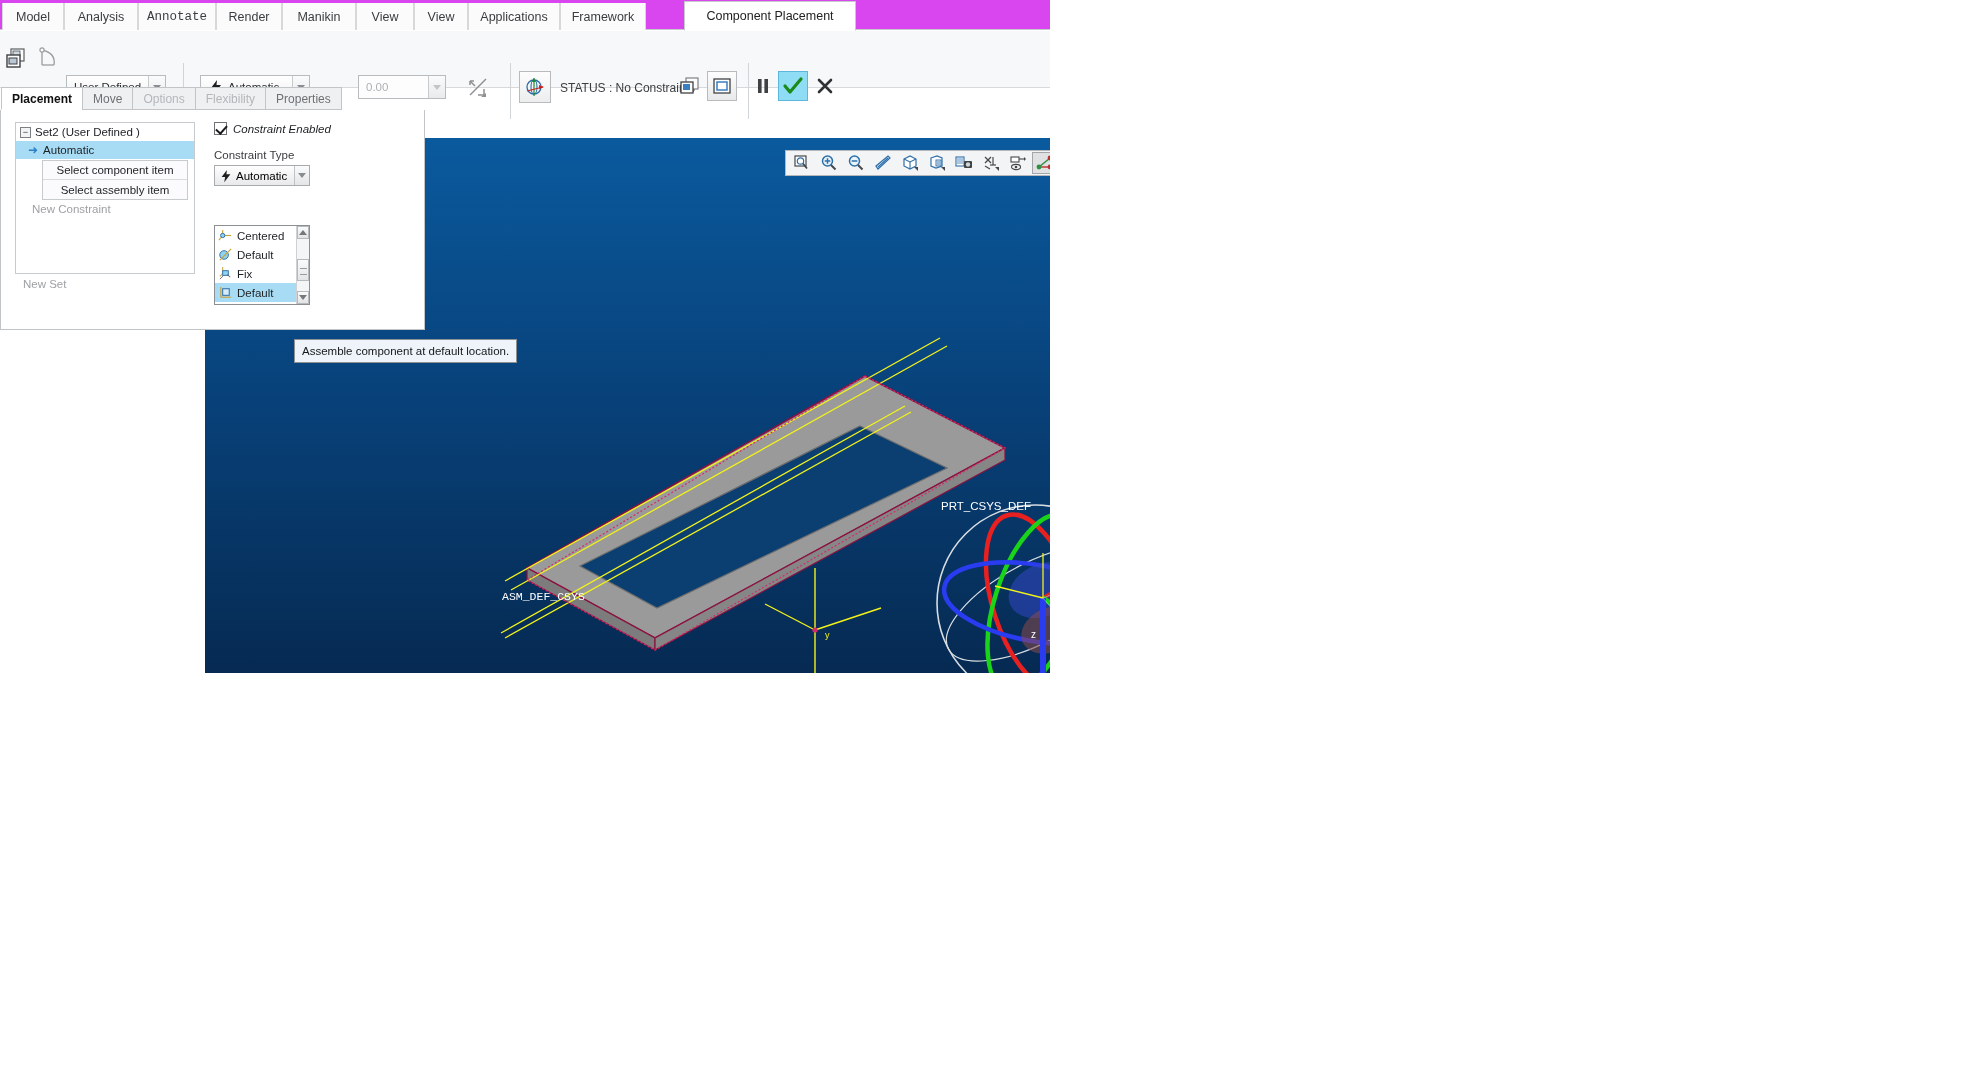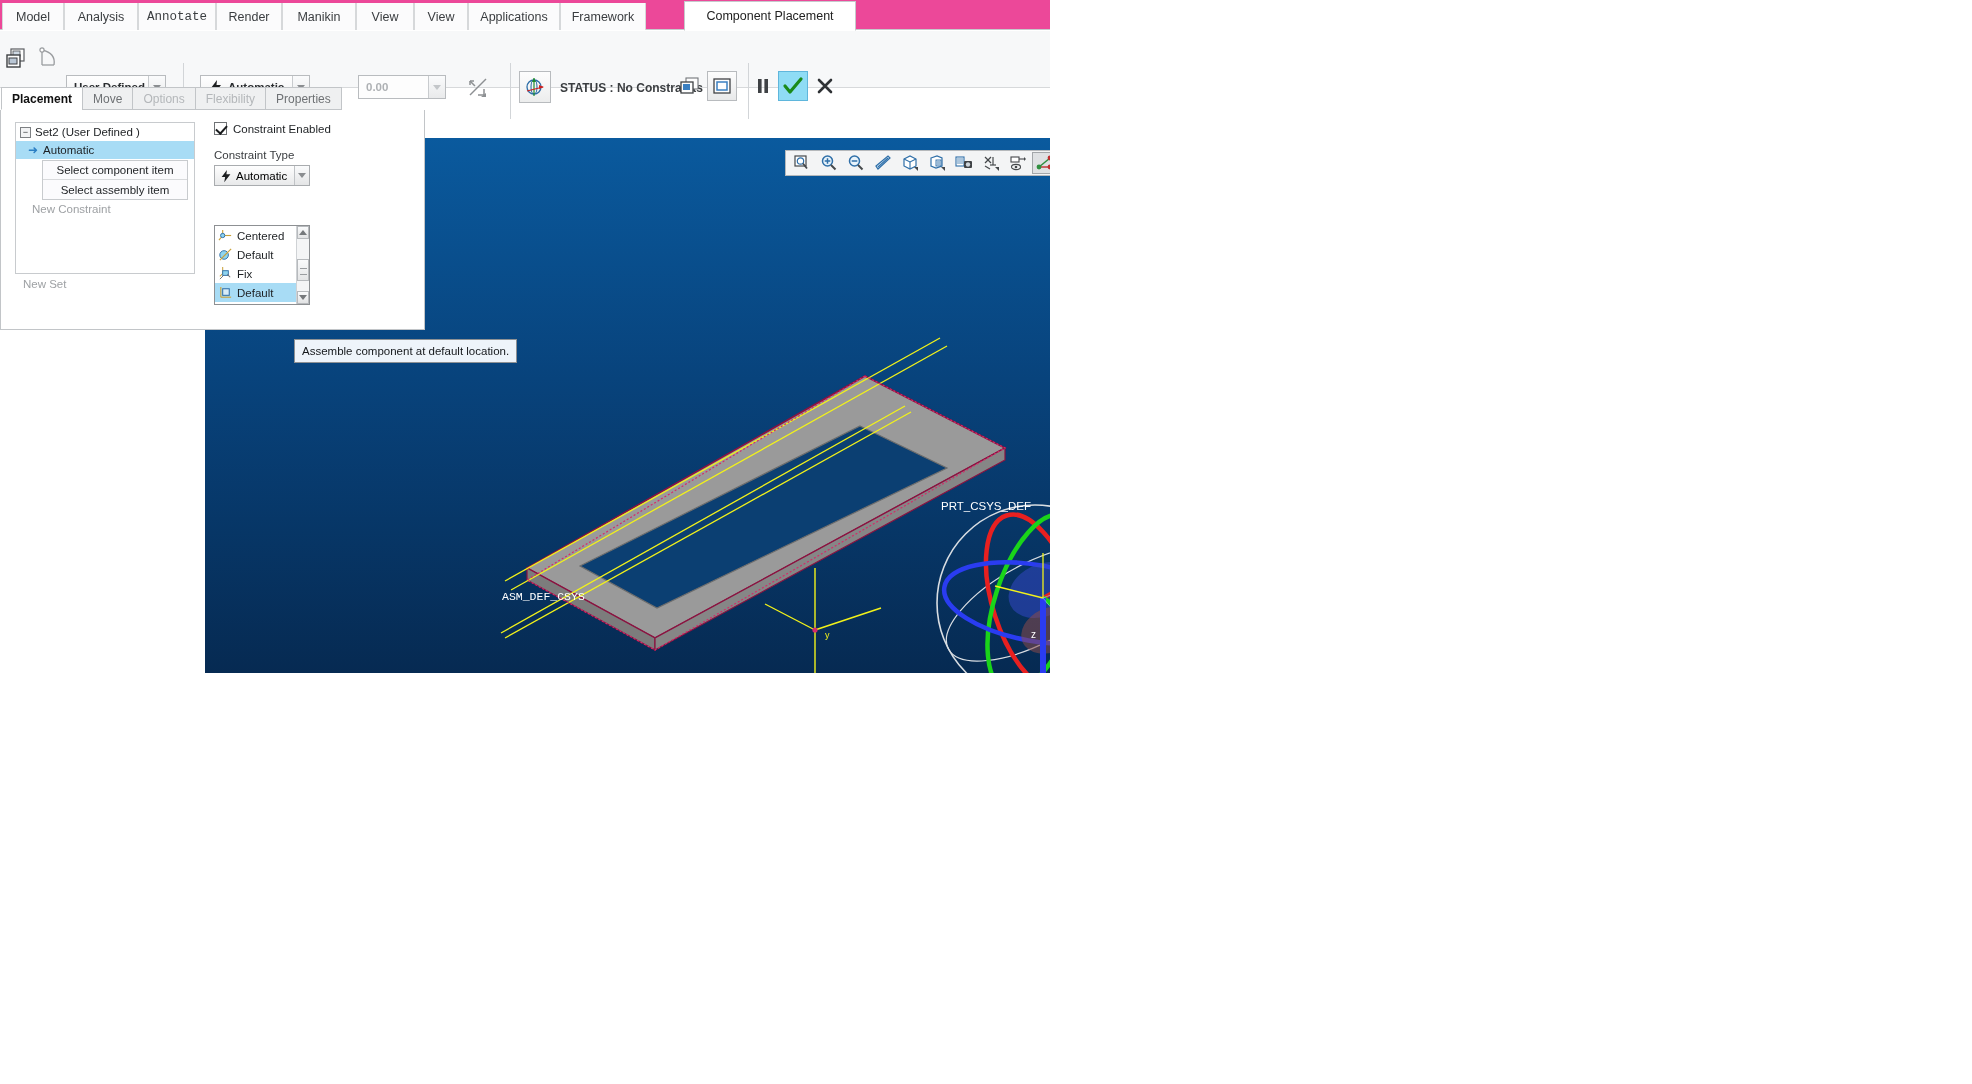--- a/index.html
+++ b/index.html
@@ -17,21 +17,21 @@
     position: absolute;
     left: 0; top: 0;
     width: 1050px; height: 673px;
     background: #ffffff;
   }
 
   
   #ribbon-tabbar {
     position: absolute; left: 0; top: 0;
     width: 1050px; height: 30px;
-    background: #ec4899;
+    background: #d946ef;
     border-bottom: 1px solid #c6c9cc;
   }
   .ribbon-tab {
     position: absolute; top: 3px; height: 27px;
     display: flex; align-items: center; justify-content: center;
     font-size: 12.5px; color: #3a3d40;
     border-left: 1px solid #d6d8da;
     border-right: 1px solid #d6d8da;
     background: #fbfbfc;
     white-space: nowrap;
@@ -47,21 +47,20 @@
     z-index: 5;
     margin-left: 36px;
   }
 
   
   #dashboard-toolbar {
     position: absolute; left: 0; top: 31px;
     width: 1050px; height: 57px;
     background: #f7f8f9;
     border-bottom: 1px solid #d7d9db;
-    font-weight: bold;
   }
   .tb-sep {
     position: absolute; top: 32px; width: 1px; height: 56px;
     background: #d2d5d8;
   }
   .tb-icon-btn {
     position: absolute;
     display: flex; align-items: center; justify-content: center;
     cursor: default;
   }
@@ -160,21 +159,21 @@
   .tree-muted {
     padding-left: 16px; font-size: 11.5px; color: #9ea1a4; margin-top: 3px;
   }
   #new-set-label {
     position: absolute; left: 22px; top: 168px;
     font-size: 11.5px; color: #9ea1a4; cursor: default;
   }
 
   
   #panel-right { position: absolute; left: 213px; top: 12px; width: 200px; }
-  #constraint-enabled-row { display: flex; align-items: center; }
+  #constraint-enabled-row { display: flex; align-items: center; font-style: italic; }
   .chk-box {
     width: 13px; height: 13px; border: 1px solid #6f7275;
     background: #fff; position: relative; margin-right: 6px;
   }
   .chk-box::after {
     content: ""; position: absolute;
     left: 3px; top: 0px; width: 5px; height: 9px;
     border: solid #1a1c1e; border-width: 0 2px 2px 0;
     transform: rotate(42deg);
   }

